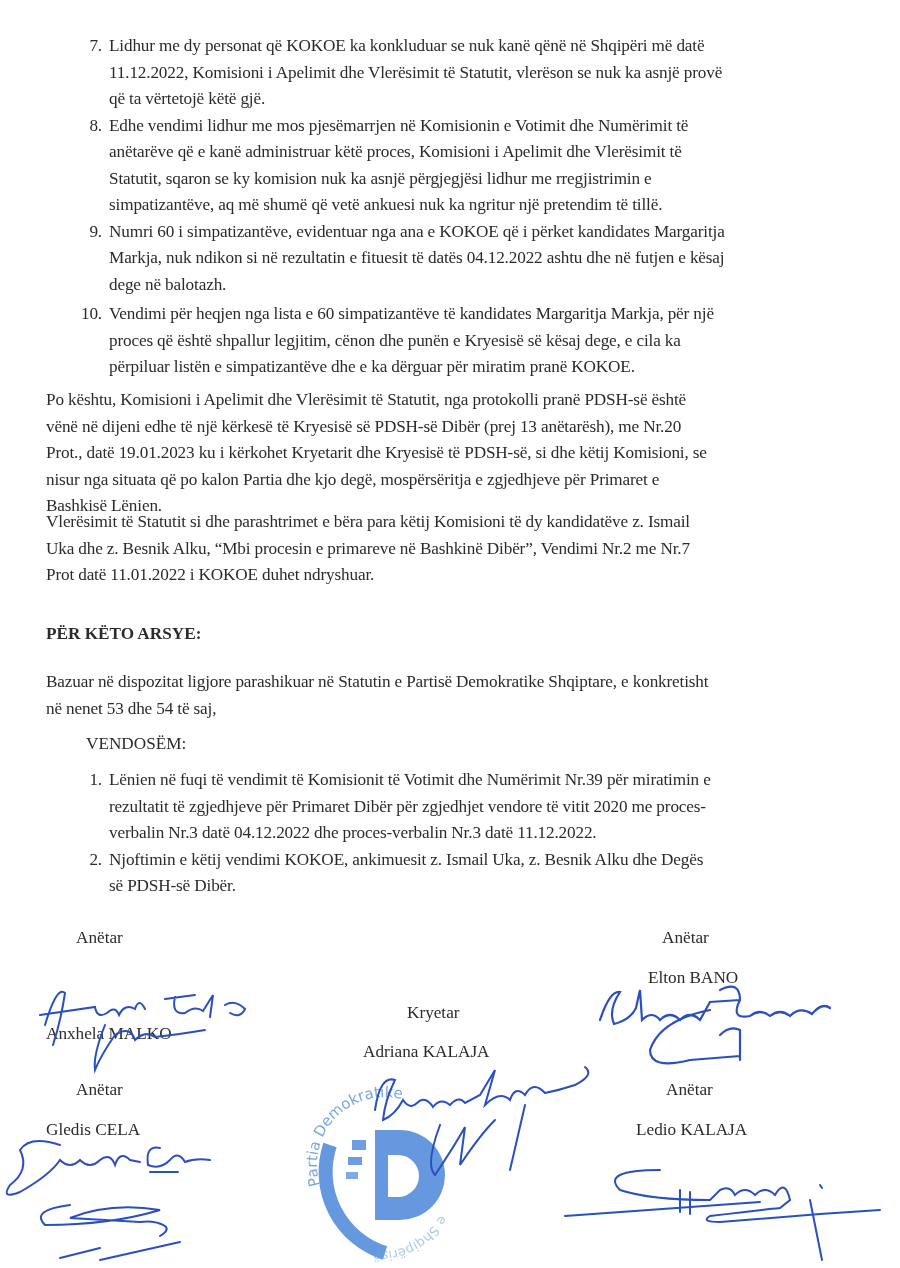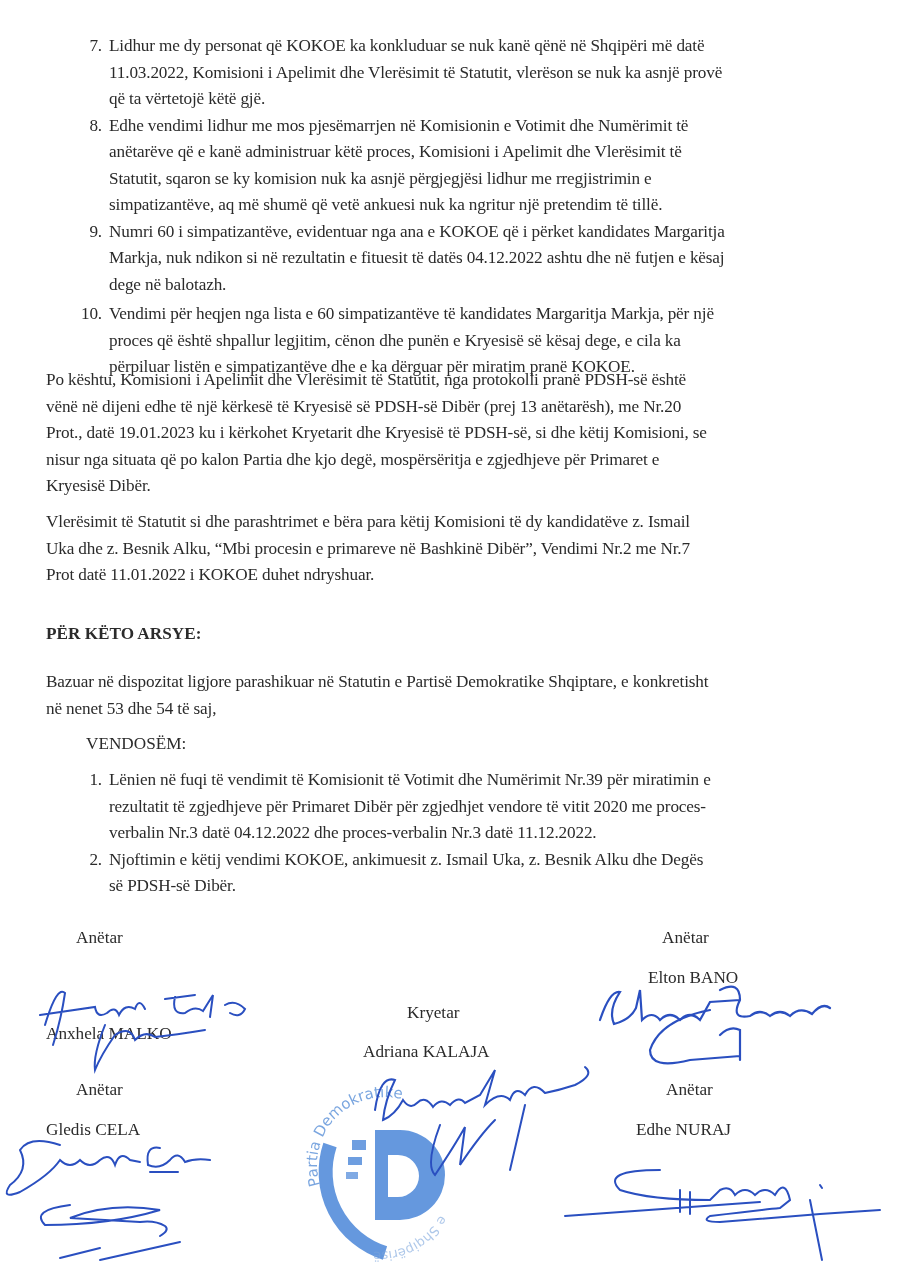--- a/index.html
+++ b/index.html
@@ -20,21 +20,21 @@
   </style>
 </head>
 <body>
 
 <div class="page">
 
   <div class="olist text" style="top:33px;">
     <div class="item">
       <span class="num">7.</span>
       <div>Lidhur me dy personat që KOKOE ka konkluduar se nuk kanë qënë në Shqipëri më datë</div>
-      <div>11.03.2022, Komisioni i Apelimit  dhe Vlerësimit të Statutit, vlerëson se nuk ka asnjë provë</div>
+      <div>11.12.2022, Komisioni i Apelimit  dhe Vlerësimit të Statutit, vlerëson se nuk ka asnjë provë</div>
       <div>që ta vërtetojë këtë gjë.</div>
     </div>
     <div class="item">
       <span class="num">8.</span>
       <div>Edhe vendimi lidhur me mos pjesëmarrjen në Komisionin e Votimit dhe Numërimit  të</div>
       <div>anëtarëve që e kanë administruar këtë proces, Komisioni i Apelimit  dhe Vlerësimit të</div>
       <div>Statutit, sqaron se ky komision nuk ka asnjë përgjegjësi lidhur me rregjistrimin e</div>
       <div>simpatizantëve, aq më shumë që vetë ankuesi nuk ka ngritur një pretendim të tillë.</div>
     </div>
     <div class="item">
@@ -44,26 +44,26 @@
       <div>dege në balotazh.</div>
     </div>
     <div class="item" style="margin-top:3px;">
       <span class="num">10.</span>
       <div>Vendimi për heqjen nga lista e 60 simpatizantëve të kandidates Margaritja Markja, për një</div>
       <div>proces që është shpallur legjitim, cënon dhe punën e Kryesisë së kësaj dege, e cila ka</div>
       <div>përpiluar listën e simpatizantëve dhe e ka dërguar për miratim pranë KOKOE.</div>
     </div>
   </div>
 
-  <div class="para text" style="top:367px;">
+  <div class="para text" style="top:387px;">
     <div>Po kështu, Komisioni i Apelimit  dhe Vlerësimit të Statutit,  nga protokolli pranë PDSH-së është</div>
     <div>vënë në dijeni edhe të një kërkesë të Kryesisë së PDSH-së Dibër (prej 13 anëtarësh), me Nr.20</div>
     <div>Prot., datë 19.01.2023 ku i kërkohet Kryetarit dhe Kryesisë të PDSH-së, si dhe këtij Komisioni, se</div>
     <div>nisur nga situata që po kalon Partia dhe kjo degë, mospërsëritja e zgjedhjeve për Primaret e</div>
-    <div>Kryesisë Dibër.</div>
+    <div>Bashkisë Lënien.</div>
   </div>
 
   <div class="para text" style="top:509px;">
     <div>Vlerësimit të Statutit si dhe parashtrimet e bëra para këtij Komisioni të dy kandidatëve z. Ismail</div>
     <div>Uka dhe z. Besnik Alku,  “Mbi procesin e primareve në Bashkinë Dibër”, Vendimi Nr.2 me Nr.7</div>
     <div>Prot datë 11.01.2022 i KOKOE duhet ndryshuar.</div>
   </div>
 
   <div class="heading" style="top:624px;">PËR KËTO ARSYE:</div>
 
@@ -94,21 +94,21 @@
   <div class="sig-label" style="left:662px; top:928px;">Anëtar</div>
   <div class="sig-label" style="left:648px; top:968px;text-align:right;">Elton BANO</div>
 
   <div class="sig-label" style="left:407px; top:1003px;">Kryetar</div>
   <div class="sig-label" style="left:363px; top:1042px;">Adriana KALAJA</div>
 
   <div class="sig-label" style="left:76px; top:1080px;">Anëtar</div>
   <div class="sig-label" style="left:46px; top:1120px;">Gledis CELA</div>
 
   <div class="sig-label" style="left:666px; top:1080px;">Anëtar</div>
-  <div class="sig-label" style="left:636px; top:1120px;">Edhe NURAJ</div>
+  <div class="sig-label" style="left:636px; top:1120px;">Ledio KALAJA</div>
 
   <svg class="sig-svg" style="left:290px; top:1075px;" width="200" height="190" viewBox="0 0 200 190">
     <defs>
       <path id="arcTop" d="M 30 110 A 68 68 0 0 1 160 70"></path>
       <path id="arcBot" d="M 150 140 A 68 68 0 0 1 60 170"></path>
     </defs>
     <path d="M 40 70 A 85 85 0 0 0 95 178" fill="none" stroke="#4a86d8" stroke-width="14" opacity="0.85"></path>
     <rect x="62" y="65" width="14" height="10" fill="#4a86d8" opacity="0.8"></rect>
     <rect x="58" y="82" width="14" height="8" fill="#4a86d8" opacity="0.8"></rect>
     <rect x="56" y="97" width="12" height="7" fill="#4a86d8" opacity="0.7"></rect>

